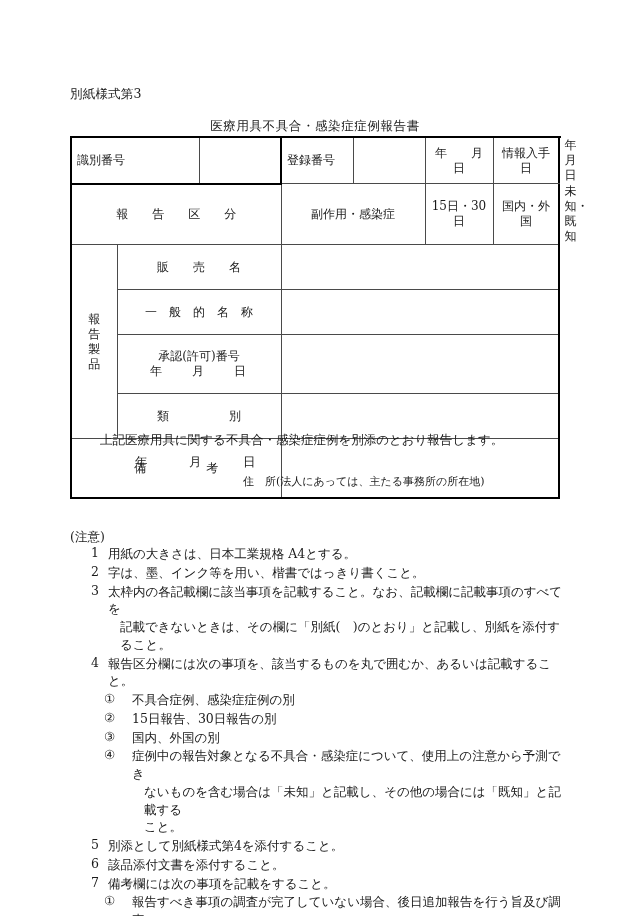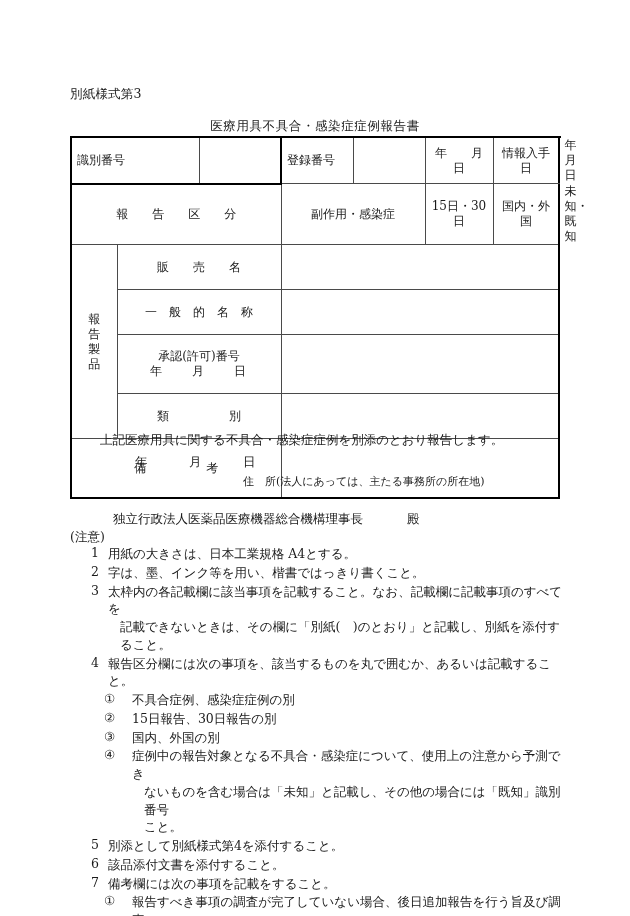--- a/index.html
+++ b/index.html
@@ -250,25 +250,20 @@
     </tbody>
   </table>
 
   <div class="statement">上記医療用具に関する不具合・感染症症例を別添のとおり報告します。</div>
 
   <div class="date-line">年　　　月　　　日</div>
 
   <div class="addr-line">住　所(法人にあっては、主たる事務所の所在地)</div>
 
 
-  <div class="recipient-line">
-    <span>独立行政法人医薬品医療機器総合機構理事長</span>
-    <span class="gap-wide"></span>
-    <span>殿</span>
-  </div>
 
   <div class="notes-title">(注意)</div>
 
   <div class="notes">
 
     <div class="note-item">
       <div class="note-num">1</div>
       <div class="note-body">
         <span>用紙の大きさは、日本工業規格 A4とする。</span>
       </div>
@@ -310,21 +305,21 @@
     <div class="sub-item">
       <div class="sub-num">③</div>
       <div class="sub-body">
         <span>国内、外国の別</span>
       </div>
     </div>
     <div class="sub-item">
       <div class="sub-num">④</div>
       <div class="sub-body">
         <span>症例中の報告対象となる不具合・感染症について、使用上の注意から予測でき</span>
-        <span class="cont">ないものを含む場合は「未知」と記載し、その他の場合には「既知」識別番号</span>
+        <span class="cont">ないものを含む場合は「未知」と記載し、その他の場合には「既知」と記載する</span>
         <span class="cont">こと。</span>
       </div>
     </div>
 
     <div class="note-item">
       <div class="note-num">5</div>
       <div class="note-body">
         <span>別添として別紙様式第4を添付すること。</span>
       </div>
     </div>

